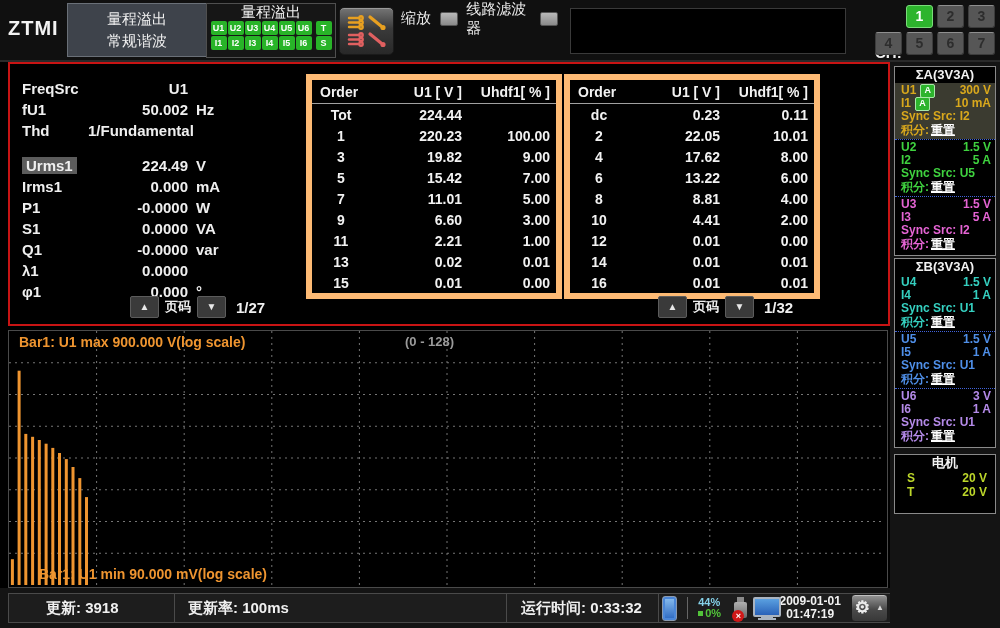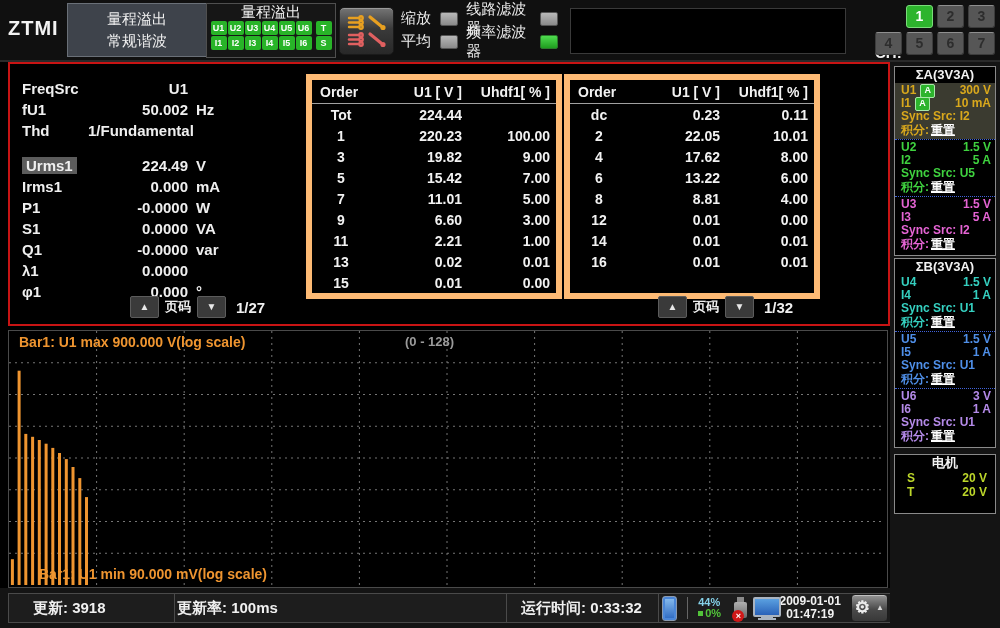--- a/index.html
+++ b/index.html
@@ -67,22 +67,22 @@
   
   .chart{left:8px;top:330px;width:878px;height:256px;background:#000;border:1px solid #4a4a4a;}
   .chart-title-max{left:10px;top:3px;font-size:14px;font-weight:700;color:#ef9530;}
   .chart-range{left:396px;top:3px;font-size:13px;font-weight:600;color:#9a9a9a;}
   .chart-title-min{left:30px;bottom:5px;font-size:14px;font-weight:700;color:#ef9530;}
 
   
   .statusbar{left:0;top:588px;width:890px;height:40px;background:#141414;}
   .sbox{position:absolute;top:5px;height:28px;background:#1d1d1d;border:1px solid #4a4a4a;
         font-size:15px;font-weight:700;color:#f0f0f0;line-height:28px;white-space:nowrap;}
-  .s1{left:8px;width:164px;padding-left:24px;}
-  .s2{left:174px;width:330px;padding-left:2px;}
+  .s1{left:8px;width:164px;padding-left:37px;}
+  .s2{left:174px;width:330px;padding-left:13px;}
   .s3{left:506px;width:150px;padding-left:14px;}
   .s4{left:658px;width:226px;display:flex;align-items:center;padding:0 3px;gap:10px;}
   .devicon{width:23px;height:23px;border-radius:3px;border:1px solid #8a9ab0;
            background:linear-gradient(#8cc0f0,#2a66c0);box-shadow:inset 0 0 0 2px #4a86d8;}
   .vsep{width:2px;height:22px;background:#666;}
   .pcts{display:flex;flex-direction:column;justify-content:center;line-height:11px;width:33px;}
   .cpu{font-size:11px;font-weight:700;color:#86d2ea;}
   .mem{font-size:11px;font-weight:700;color:#52c43a;display:flex;align-items:center;gap:2px;}
   .memdot{width:5px;height:5px;background:#52c43a;display:inline-block;}
   .usb{position:relative;width:20px;height:24px;}
@@ -180,26 +180,20 @@
       </g>
     </svg>
   </div>
   <div class="abs toggle-area" id="toggle-rows">
       <div class="trow">
         <span class="tlabel c1">缩放</span>
         <span class="tind"></span>
         <span class="tlabel c2">线路滤波器</span>
         <span class="tind"></span>
       </div>
-      <div class="trow">
-        <span class="tlabel c1">平均</span>
-        <span class="tind"></span>
-        <span class="tlabel c2">频率滤波器</span>
-        <span class="tind on"></span>
-      </div>
     </div>
   <div class="abs display-box"></div>
   <div class="abs ch-area" id="ch-grid">
       <div class="ch-label">CH:</div>
       <div class="chbtn active">1</div>
       <div class="chbtn">2</div>
       <div class="chbtn">3</div>
       <div class="chbtn">4</div>
       <div class="chbtn">5</div>
       <div class="chbtn">6</div>
@@ -342,20 +336,25 @@
         </div>
         <div class="hrow">
           <span class="hc1">6</span>
           <span class="hc2">13.22</span>
           <span class="hc3">6.00</span>
         </div>
         <div class="hrow">
           <span class="hc1">8</span>
           <span class="hc2">8.81</span>
           <span class="hc3">4.00</span>
+        </div>
+        <div class="hrow">
+          <span class="hc1">10</span>
+          <span class="hc2">4.41</span>
+          <span class="hc3">2.00</span>
         </div>
         <div class="hrow">
           <span class="hc1">12</span>
           <span class="hc2">0.01</span>
           <span class="hc3">0.00</span>
         </div>
         <div class="hrow">
           <span class="hc1">14</span>
           <span class="hc2">0.01</span>
           <span class="hc3">0.01</span>

